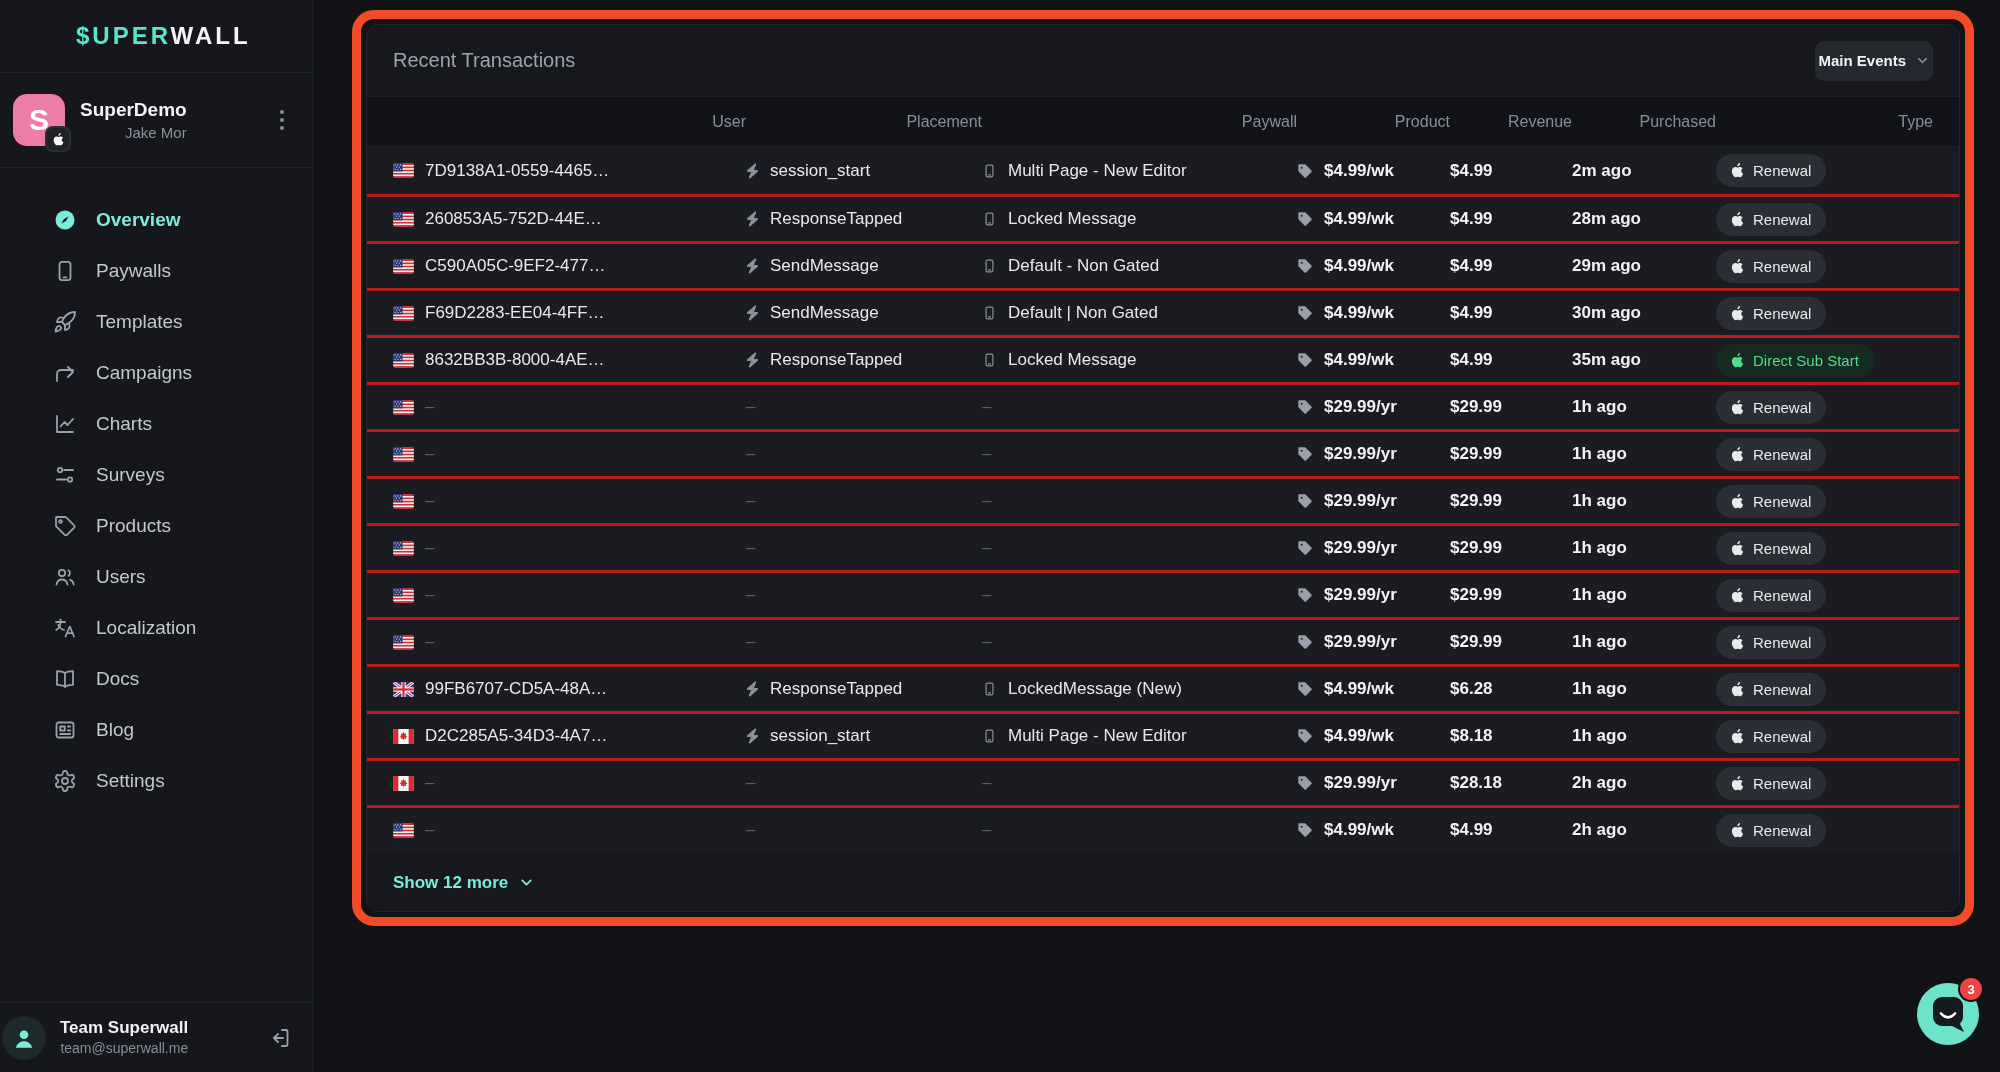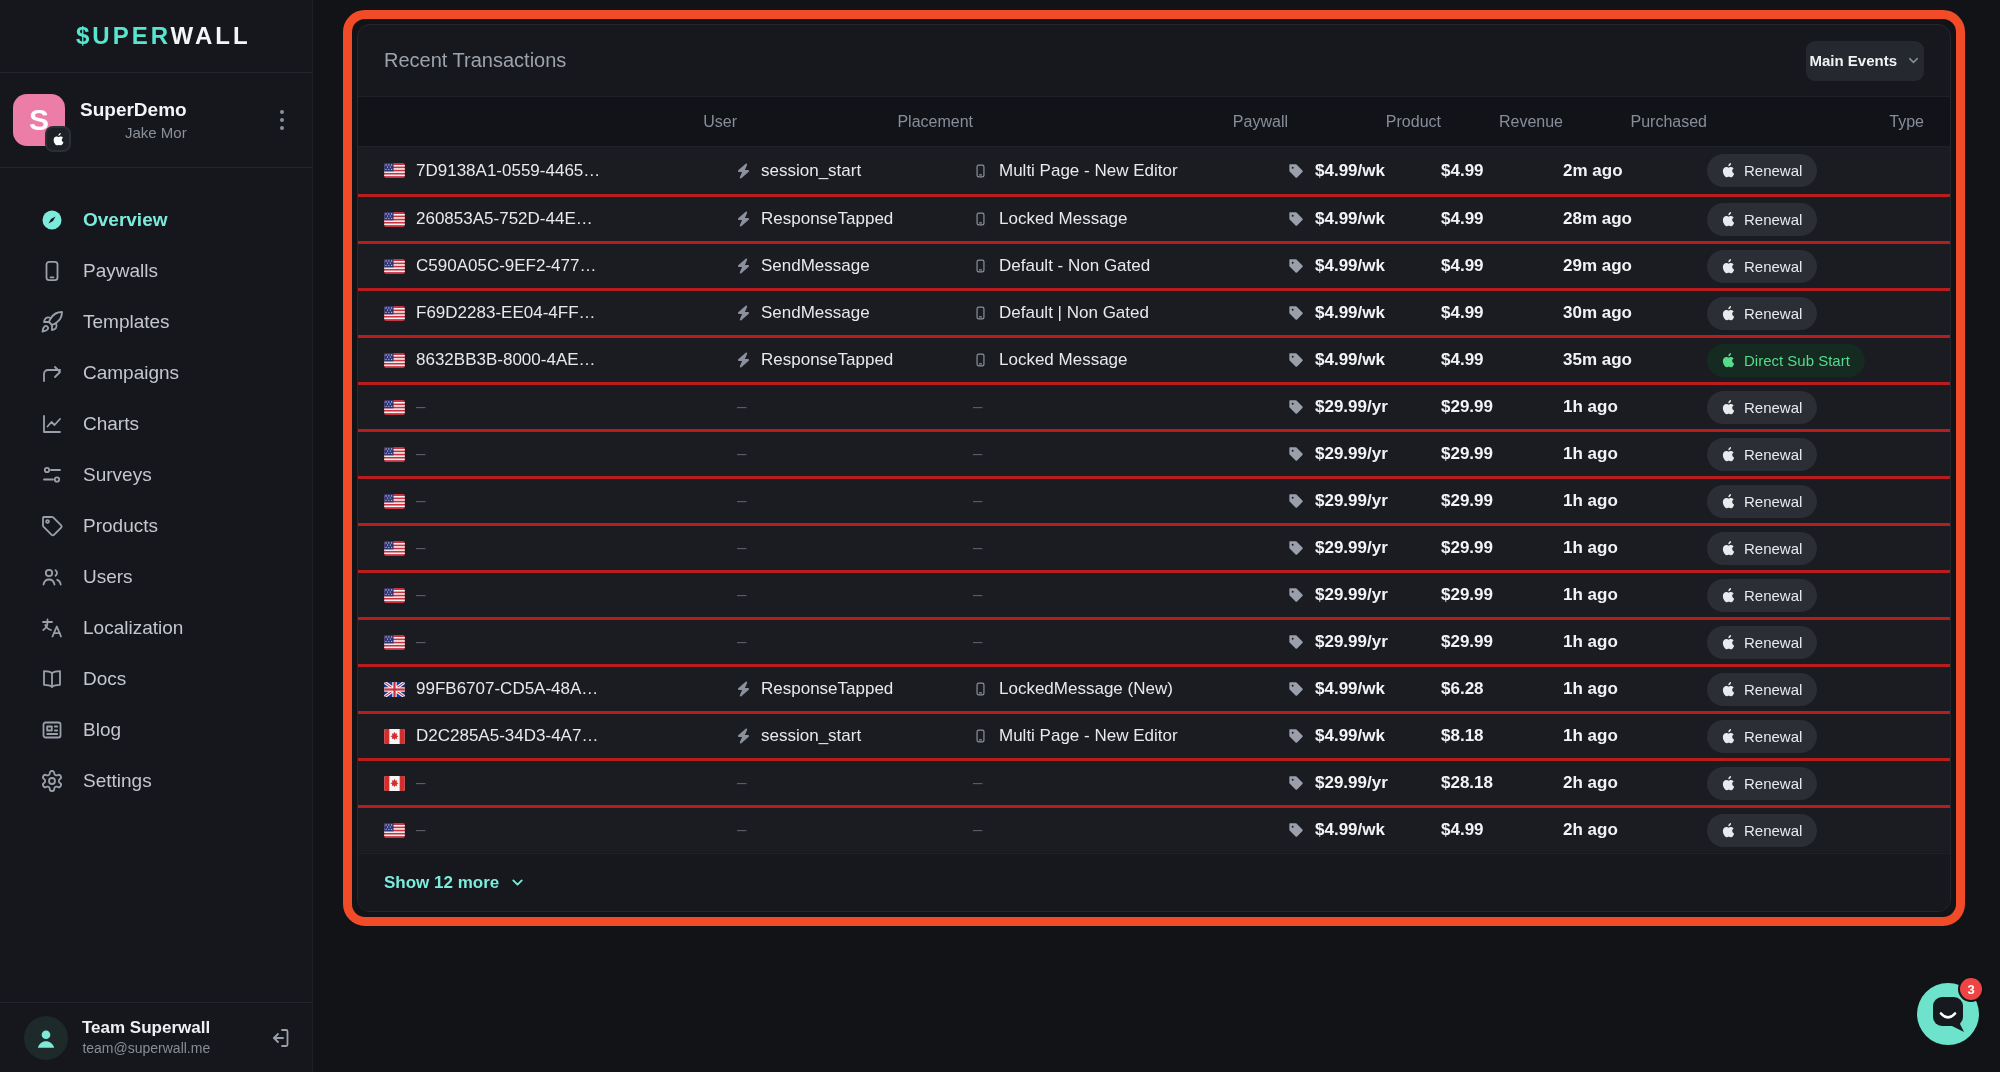--- a/index.html
+++ b/index.html
@@ -19,39 +19,39 @@
   .ws-avatar .letter{color:#fff;font-size:30px;font-weight:700;}
   .ws-badge{position:absolute;right:-6px;bottom:-6px;width:26px;height:26px;border-radius:8px;
             background:#1e2126;border:2px solid #2c2f35;display:flex;align-items:center;justify-content:center;}
   .ws-badge svg{width:13px;height:13px;fill:#fff;}
   .ws-meta{margin-left:15px;line-height:1.25;}
   .ws-name{color:#f3f4f6;font-size:19px;font-weight:700;}
   .ws-owner{color:#8a9099;font-size:15px;margin-top:2px;}
   .kebab{margin-left:auto;display:flex;flex-direction:column;gap:4px;padding:6px;cursor:pointer;}
   .kebab i{width:4px;height:4px;border-radius:50%;background:#8a9099;display:block;}
   .nav{padding:26px 0 0 0;flex:1;}
-  .nav-item{display:flex;align-items:center;height:51px;padding-left:39px;cursor:pointer;color:#c3c7ce;}
+  .nav-item{display:flex;align-items:center;height:51px;padding-left:52px;cursor:pointer;color:#c3c7ce;}
   .nav-item .nav-icon{width:26px;height:26px;color:#9aa0ab;display:flex;align-items:center;justify-content:center;}
   .nav-item .nav-icon svg{width:24px;height:24px;}
   .nav-item .nav-label{margin-left:18px;font-size:19px;font-weight:500;}
   .nav-item.active{color:#7debdc;}
   .nav-item.active .nav-icon{color:#7debdc;}
   .nav-item.active .nav-label{font-weight:700;color:#7debdc;}
-  .account-row{height:70px;border-top:1px solid #22252b;display:flex;align-items:center;padding:0 20px 0 24px;}
+  .account-row{height:70px;border-top:1px solid #22252b;display:flex;align-items:center;padding:0 20px 0 2px;}
   .acct-avatar{width:44px;height:44px;border-radius:50%;background:#1d2a29;display:flex;align-items:center;justify-content:center;}
   .acct-avatar svg{width:26px;height:26px;}
   .acct-meta{margin-left:14px;line-height:1.2;}
   .acct-name{color:#eef0f2;font-size:17px;font-weight:700;}
   .acct-email{color:#868d97;font-size:14px;margin-top:2px;}
   .logout{margin-left:auto;color:#9aa0ab;cursor:pointer;display:flex;}
   .logout svg{width:24px;height:24px;}
 
   
   .main{position:absolute;left:313px;top:0;right:0;bottom:0;background:#111317;}
-  .highlight{position:absolute;left:30px;top:10px;width:1622px;height:916px;
+  .highlight{position:absolute;left:39px;top:10px;width:1622px;height:916px;
              border:9px solid #f24b28;border-radius:22px;padding:5px;}
   .panel{width:100%;height:100%;background:#16181d;border:1px solid #24272e;border-radius:13px;
          overflow:hidden;display:flex;flex-direction:column;}
   .panel-head{height:72px;display:flex;align-items:center;padding:0 26px;border-bottom:1px solid #1e2127;flex:0 0 auto;}
   .panel-title{color:#9da3ad;font-size:20px;font-weight:500;}
   .filter-btn{margin-left:auto;background:#25282e;border-radius:9px;height:40px;display:flex;align-items:center;
               gap:9px;padding:0 3px;cursor:pointer;}
   .filter-btn .fl{color:#f1f2f4;font-size:15px;font-weight:700;}
   .filter-btn svg{width:15px;height:15px;color:#868d98;}
   .grid-row{display:grid;grid-template-columns:353px 236px 315px 153px 122px 144px 1fr;

